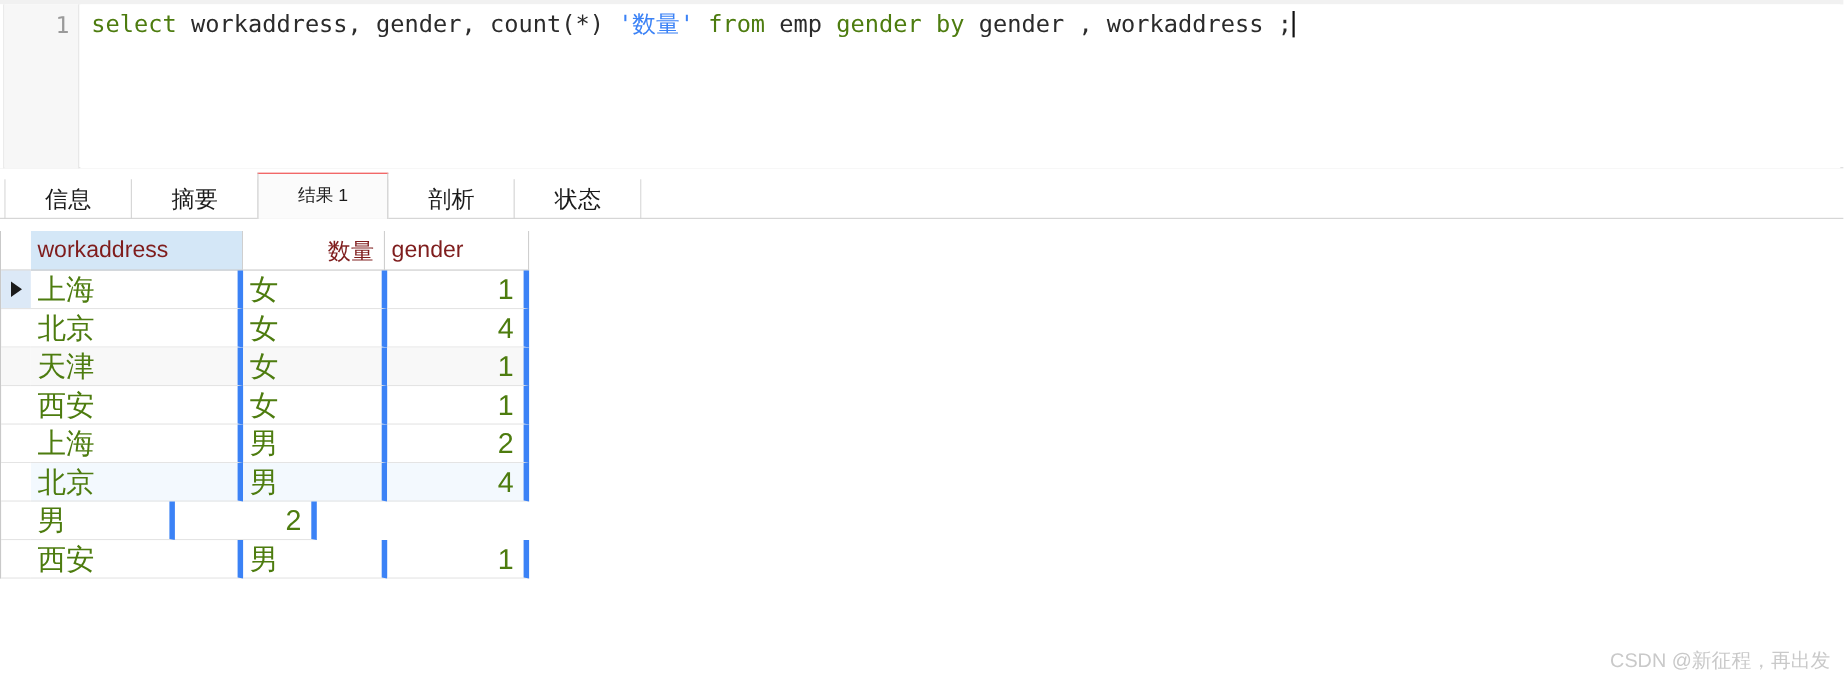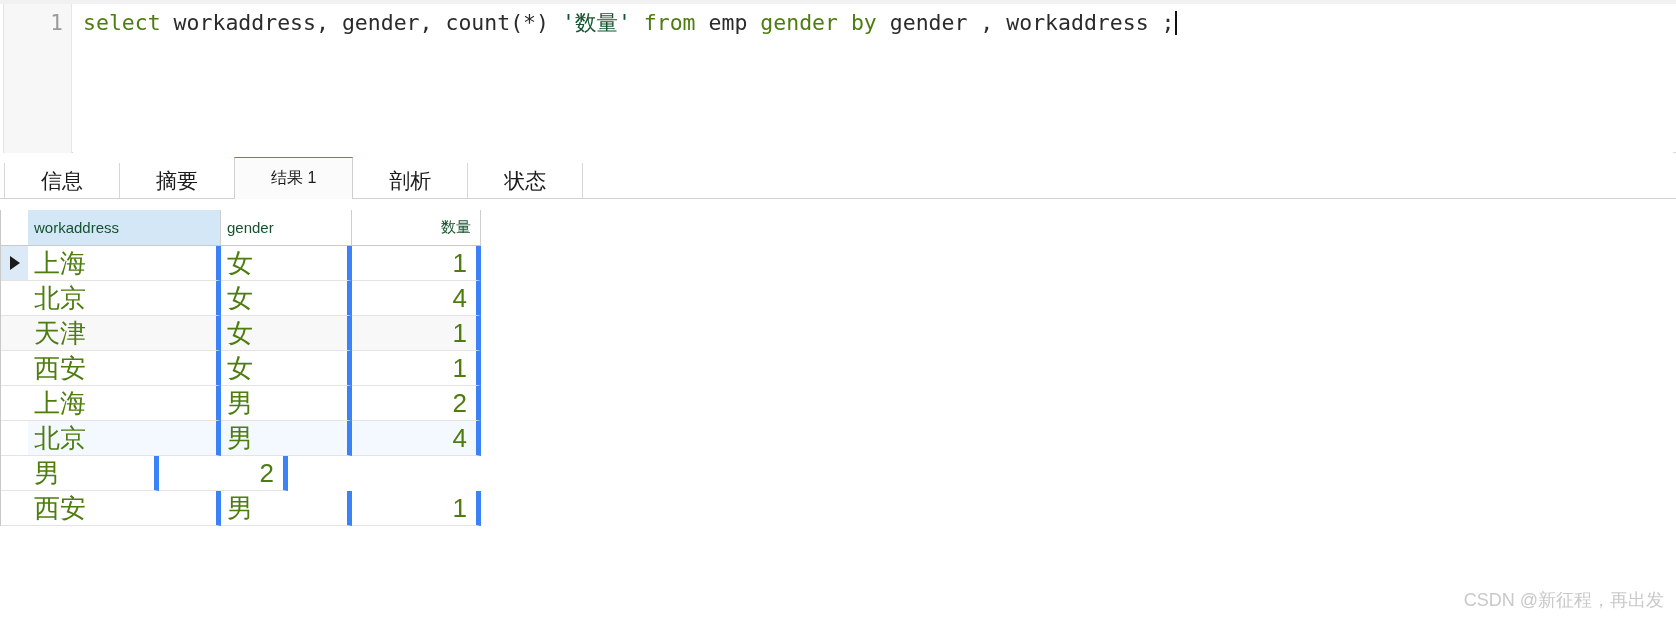--- a/index.html
+++ b/index.html
@@ -41,21 +41,21 @@
     background: #ffffff;
   }
   .code-line {
     position: absolute; left: 10px; top: 4px;
     white-space: pre;
     font-family: "DejaVu Sans Mono", monospace;
     font-size: 21.5px; line-height: 30px;
     color: #2b2b2b; letter-spacing: 0px;
   }
   .kw { color: #4d7c0f; }
-  .str { color: #14532d; }
+  .str { color: #3b82f6; }
   .caret {
     display: inline-block; width: 0; border-left: 2px solid #111;
     height: 24px; vertical-align: -5px; margin-left: 0px;
   }
   .editor-leftedge {
     position: absolute; left: 0; top: 4px; width: 4px; height: 149px;
     background: #ffffff; border-right: 1px solid #e3e3e3;
   }
 
   
@@ -127,21 +127,21 @@
     border-bottom: 1px solid #e4e4e4;
     overflow: hidden; white-space: nowrap;
   }
   .c-addr  { flex: 0 0 193px; }
   .c-gen   { flex: 0 0 131px; }
   .c-cnt   { flex: 0 0 129px; justify-content: flex-end; padding-right: 9px; }
 
   .grid-head .cell {
     border-bottom: 1px solid #c9c9c9;
     border-right: 1px solid #cfcfcf;
-    color: #14532d; font-size: 15px; align-items: center;
+    color: #7f1d1d; font-size: 21px; align-items: center;
   }
   .grid-head .c-addr { background: #d4e7f7; }
   .grid-head .c-gen, .grid-head .c-cnt { background: #ffffff; }
 
   .grid-row.alt .cell { background: #f8f8f8; }
   .grid-row.sel  .cell { background: #f3f9fe; }
   .grid-row.sel  .gut-cell { background: #ffffff; }
   .grid-row.alt  .gut-cell { background: #f8f8f8; }
 
   
@@ -189,25 +189,25 @@
       </div>
     <div class="tabstrip-line"></div>
   </div>
 
   <div class="grid" id="grid">
       <div class="grid-row grid-head">
         <div class="gut-cell"></div>
         <div class="cell c-addr">
           <span>workaddress</span>
         </div>
+        <div class="cell c-cnt">
+          <span>数量</span>
+        </div>
         <div class="cell c-gen">
           <span>gender</span>
-        </div>
-        <div class="cell c-cnt">
-          <span>数量</span>
         </div>
       </div>
       <div class="grid-row">
         <div class="gut-cell current">
           <div class="row-marker"></div>
         </div>
         <div class="cell c-addr">
           <span>上海</span>
         </div>
         <div class="cell c-gen">

